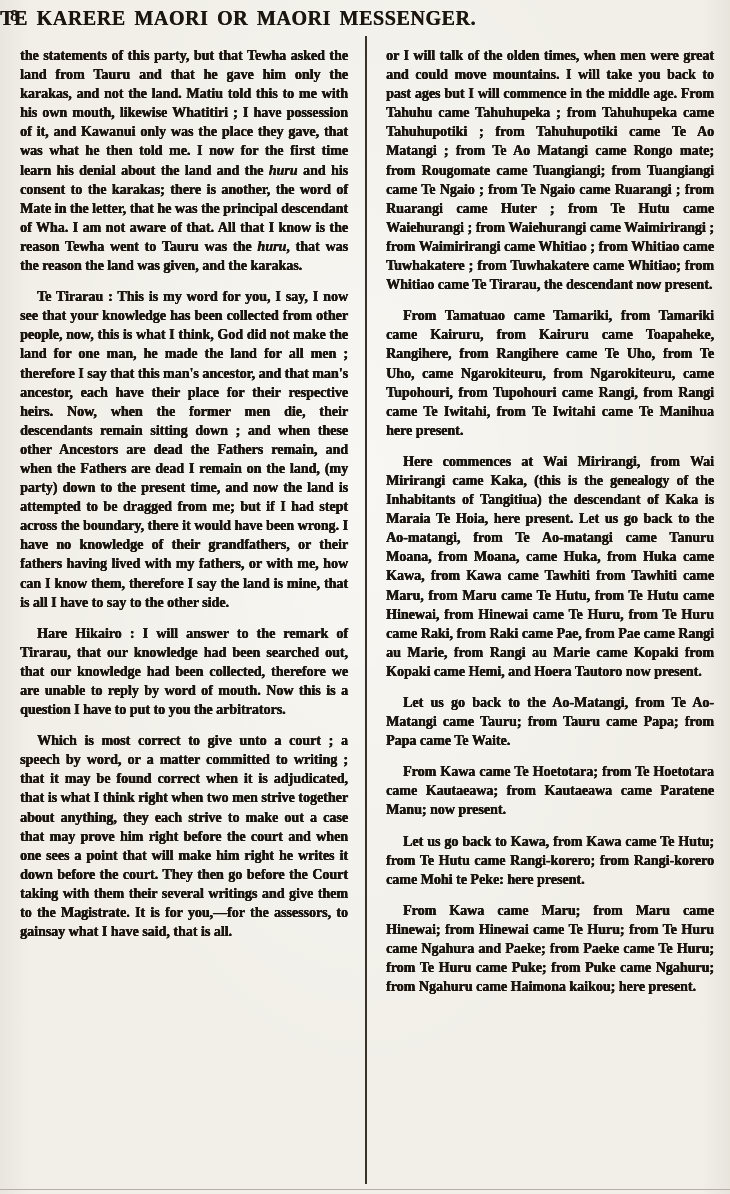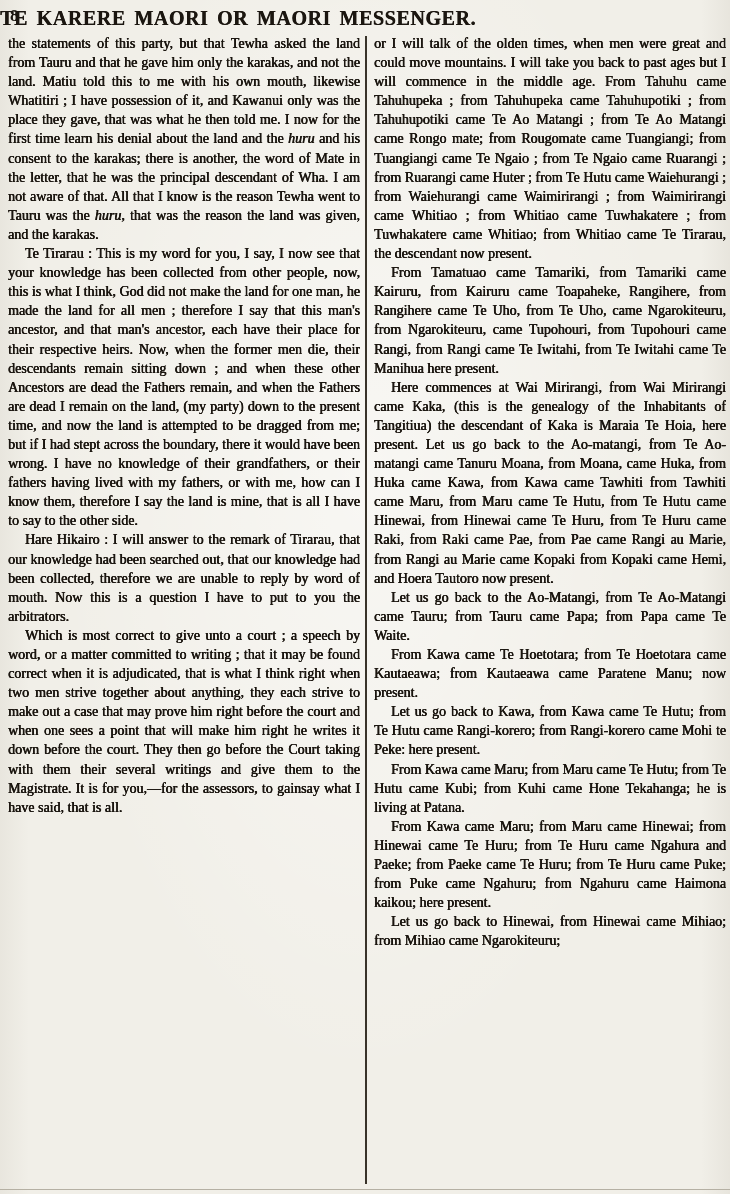--- a/index.html
+++ b/index.html
@@ -49,22 +49,23 @@
   }
   .col{
     width:352px;
     overflow:hidden;
     text-align:justify;
     font-size:14px;
     line-height:19.1px;
     text-shadow:0.38px 0 0 currentColor, 0 0.28px 0 currentColor;
   }
   .col p{
-    margin:0;
+    margin:12px;
     padding:0;
+    font-weight:bold;
   }
   .col p.indent{ text-indent:17px; }
   .divider{
     width:2px;
     background:#39332a;
     margin:2px 7px 0 5px;
     flex:0 0 auto;
   }
   .bottom-rule{
     position:absolute;
@@ -89,19 +90,17 @@
         <p class="indent"><span>Which is most correct to give unto a court ; a speech by word, or a matter committed to writing ; that it may be found correct when it is adjudicated, that is what I think right when two men strive together about anything, they each strive to make out a case that may prove him right before the court and when one sees a point that will make him right he writes it down before the court. They then go before the Court taking with them their several writings and give them to the Magistrate. It is for you,—for the assessors, to gainsay what I have said, that is all.</span></p>
       </div>
     <div class="divider"></div>
     <div class="col" id="col-right">
         <p class=""><span>or I will talk of the olden times, when men were great and could move mountains. I will take you back to past ages but I will commence in the middle age. From Tahuhu came Tahuhupeka ; from Tahuhupeka came Tahuhupotiki ; from Tahuhupotiki came Te Ao Matangi ; from Te Ao Matangi came Rongo mate; from Rougomate came Tuangiangi; from Tuangiangi came Te Ngaio ; from Te Ngaio came Ruarangi ; from Ruarangi came Huter ; from Te Hutu came Waiehurangi ; from Waiehurangi came Waimirirangi ; from Waimirirangi came Whitiao ; from Whitiao came Tuwhakatere ; from Tuwhakatere came Whitiao; from Whitiao came Te Tirarau, the descendant now present.</span></p>
         <p class="indent"><span>From Tamatuao came Tamariki, from Tamariki came Kairuru, from Kairuru came Toapaheke, Rangihere, from Rangihere came Te Uho, from Te Uho, came Ngarokiteuru, from Ngarokiteuru, came Tupohouri, from Tupohouri came Rangi, from Rangi came Te Iwitahi, from Te Iwitahi came Te Manihua here present.</span></p>
         <p class="indent"><span>Here commences at Wai Mirirangi, from Wai Mirirangi came Kaka, (this is the genealogy of the Inhabitants of Tangitiua) the descendant of Kaka is Maraia Te Hoia, here present. Let us go back to the Ao-matangi, from Te Ao-matangi came Tanuru Moana, from Moana, came Huka, from Huka came Kawa, from Kawa came Tawhiti from Tawhiti came Maru, from Maru came Te Hutu, from Te Hutu came Hinewai, from Hinewai came Te Huru, from Te Huru came Raki, from Raki came Pae, from Pae came Rangi au Marie, from Rangi au Marie came Kopaki from Kopaki came Hemi, and Hoera Tautoro now present.</span></p>
         <p class="indent"><span>Let us go back to the Ao-Matangi, from Te Ao-Matangi came Tauru; from Tauru came Papa; from Papa came Te Waite.</span></p>
         <p class="indent"><span>From Kawa came Te Hoetotara; from Te Hoetotara came Kautaeawa; from Kautaeawa came Paratene Manu; now present.</span></p>
         <p class="indent"><span>Let us go back to Kawa, from Kawa came Te Hutu; from Te Hutu came Rangi-korero; from Rangi-korero came Mohi te Peke: here present.</span></p>
-        <p class="indent"><span>From Kawa came Maru; from Maru came Te Hutu; from Te Hutu came Kubi; from Kuhi came Hone Tekahanga; he is living at Patana.</span></p>
         <p class="indent"><span>From Kawa came Maru; from Maru came Hinewai; from Hinewai came Te Huru; from Te Huru came Ngahura and Paeke; from Paeke came Te Huru; from Te Huru came Puke; from Puke came Ngahuru; from Ngahuru came Haimona kaikou; here present.</span></p>
-        <p class="indent"><span>Let us go back to Hinewai, from Hinewai came Mihiao; from Mihiao came Ngarokiteuru;</span></p>
       </div>
   </div>
   <div class="bottom-rule"></div>
 </div>
 
 </body></html>

